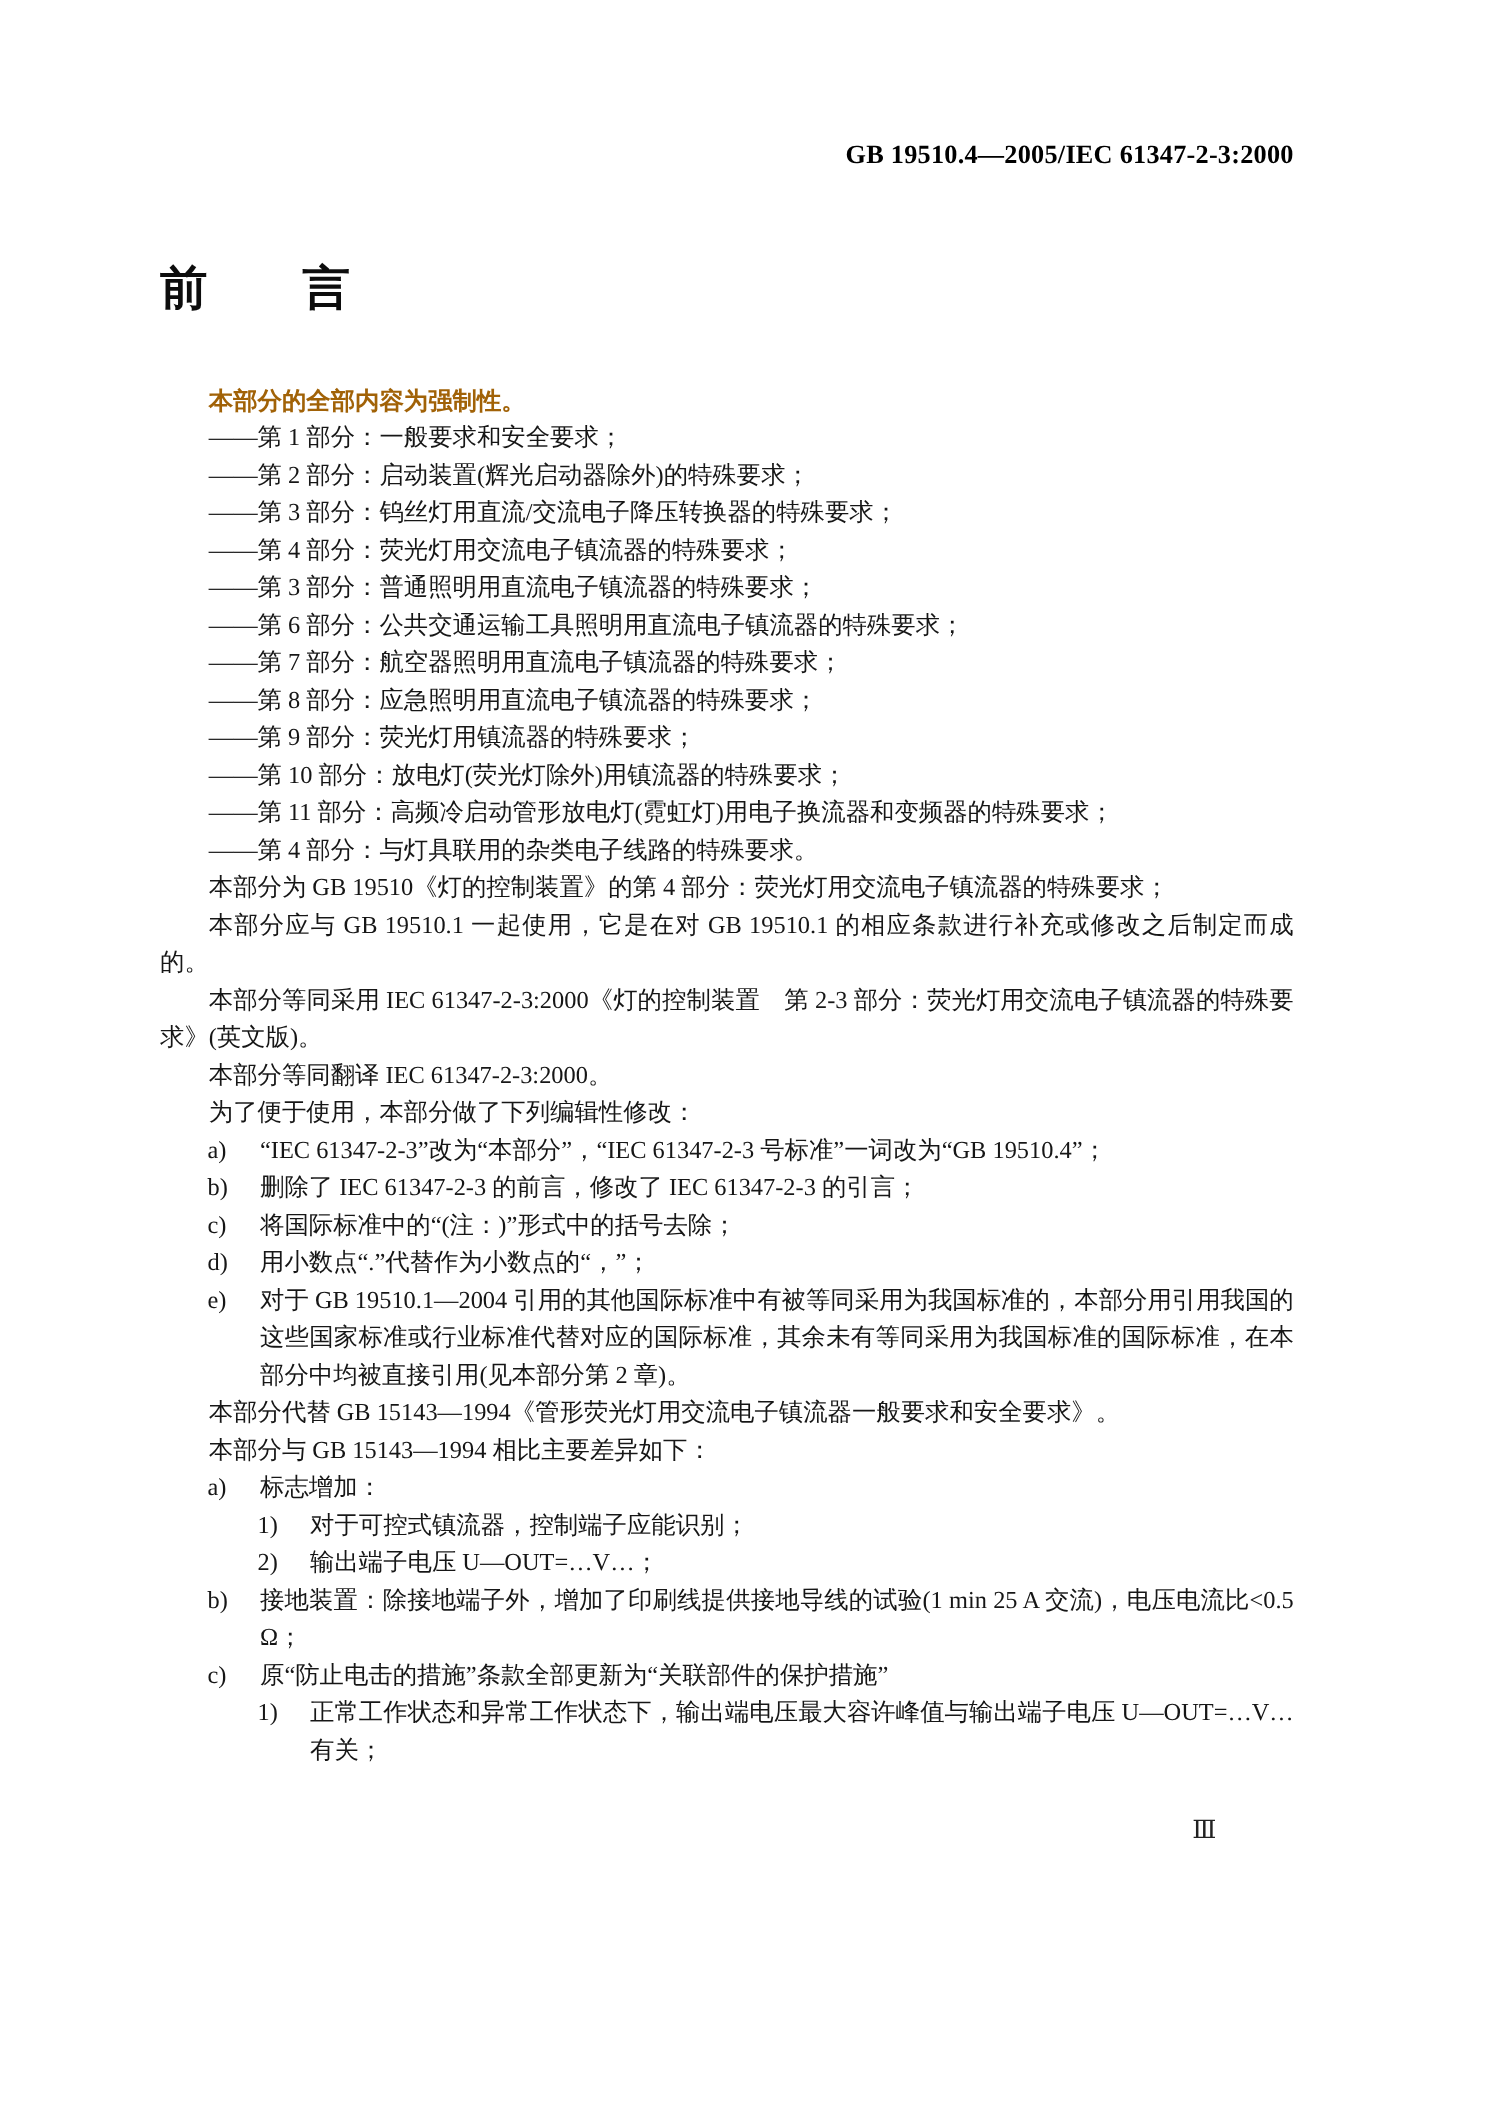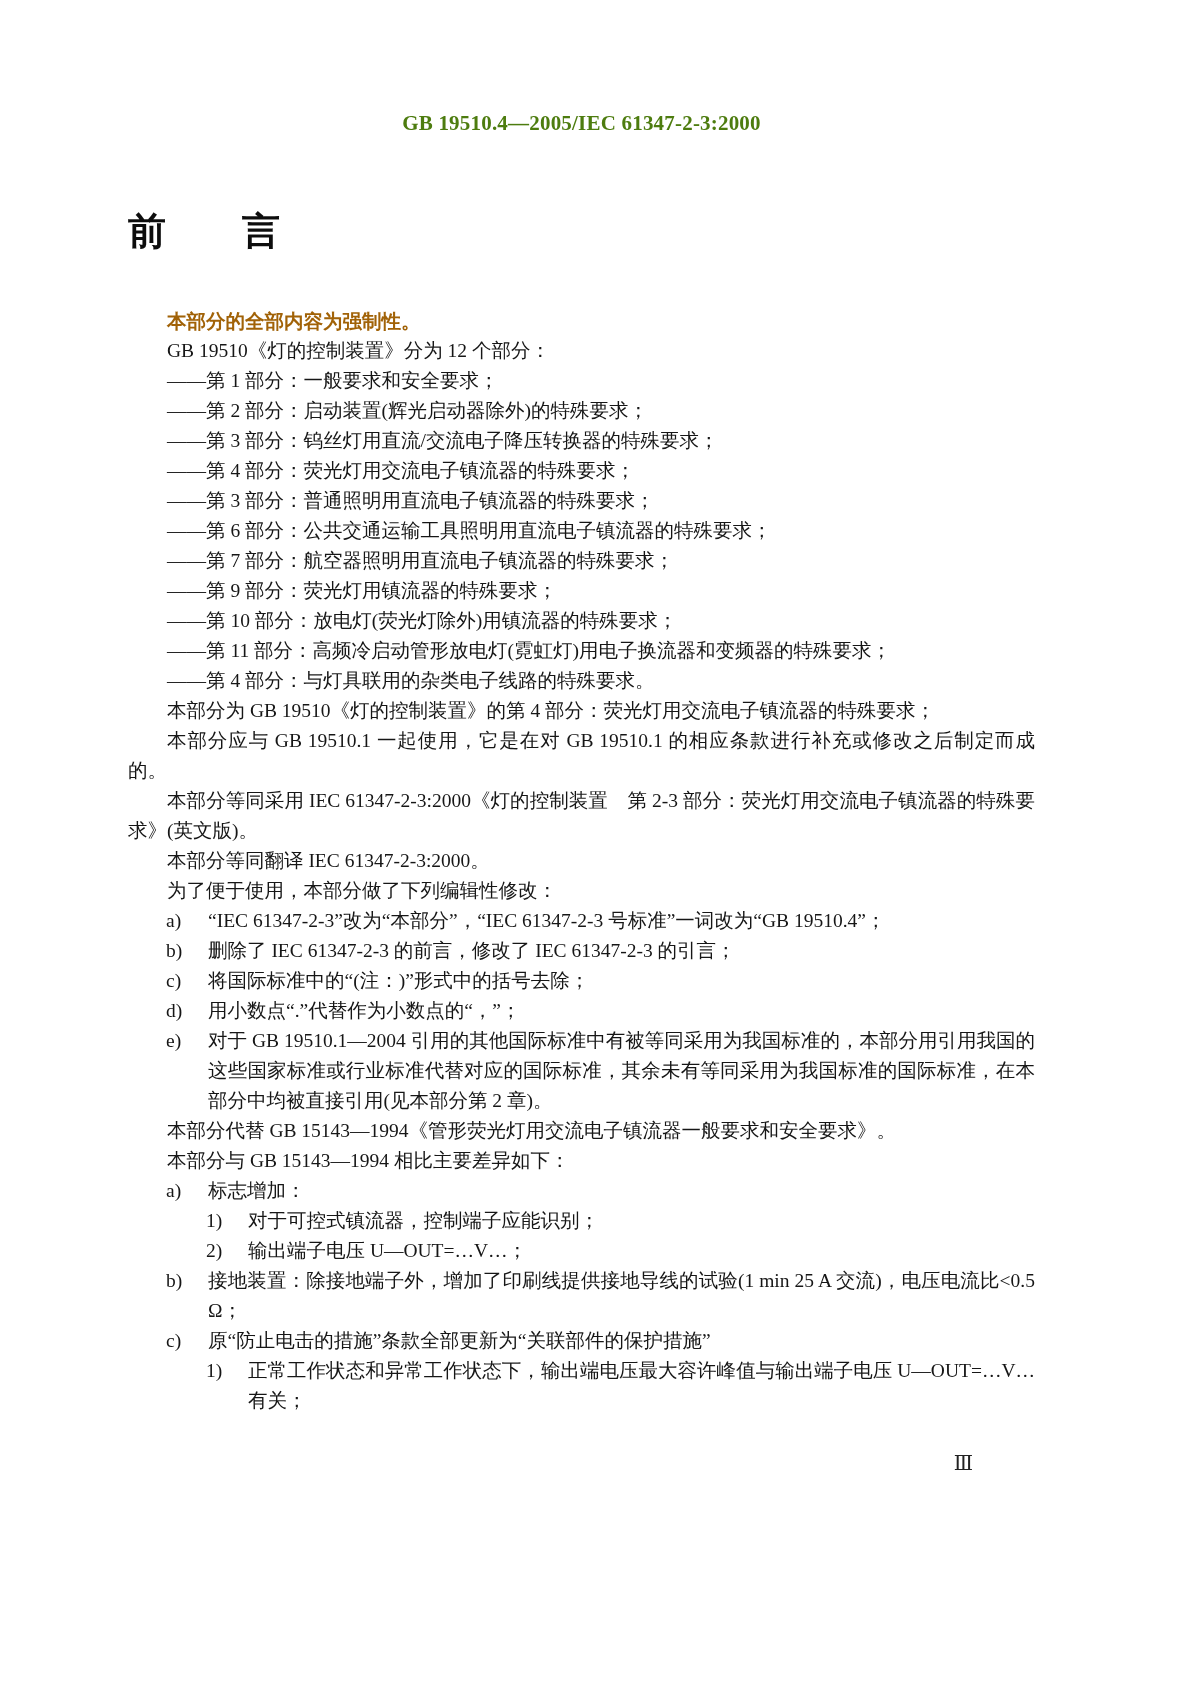--- a/index.html
+++ b/index.html
@@ -11,26 +11,26 @@
     font-family: "Liberation Serif", "DejaVu Serif", serif;
     color: #141414;
     overflow: hidden;
   }
   .page {
     position: absolute;
     inset: 0;
     padding: 110px 156px 0 128px;
   }
   .doc-header {
-    text-align: center;
+    text-align: right;
     font-size: 21px;
     font-weight: bold;
     letter-spacing: 0.2px;
     line-height: 26px;
-    color: #4d7c0f;
+    color: #000000;
   }
   .doc-title {
     margin-top: 78px;
     text-align: left;
     font-size: 38px;
     line-height: 40px;
     font-weight: bold;
     font-family: Liberation Mono, monospace;
     color: #0d0d0d;
   }
@@ -69,28 +69,28 @@
 </head>
 <body>
 
 <div class="page">
   <div class="doc-header">GB 19510.4—2005/IEC 61347-2-3:2000</div>
 
   <div class="doc-title">前　　言</div>
 
   <div class="doc-body">
       <div class="para bold">本部分的全部内容为强制性。</div>
-      <div class="para">GB 19510《灯的控制装置》分为 12 个部分：</div>
       <div class="para">——第 1 部分：一般要求和安全要求；</div>
       <div class="para">——第 2 部分：启动装置(辉光启动器除外)的特殊要求；</div>
       <div class="para">——第 3 部分：钨丝灯用直流/交流电子降压转换器的特殊要求；</div>
       <div class="para">——第 4 部分：荧光灯用交流电子镇流器的特殊要求；</div>
       <div class="para">——第 3 部分：普通照明用直流电子镇流器的特殊要求；</div>
       <div class="para">——第 6 部分：公共交通运输工具照明用直流电子镇流器的特殊要求；</div>
       <div class="para">——第 7 部分：航空器照明用直流电子镇流器的特殊要求；</div>
+      <div class="para">——第 8 部分：应急照明用直流电子镇流器的特殊要求；</div>
       <div class="para">——第 9 部分：荧光灯用镇流器的特殊要求；</div>
       <div class="para">——第 10 部分：放电灯(荧光灯除外)用镇流器的特殊要求；</div>
       <div class="para">——第 11 部分：高频冷启动管形放电灯(霓虹灯)用电子换流器和变频器的特殊要求；</div>
       <div class="para">——第 4 部分：与灯具联用的杂类电子线路的特殊要求。</div>
       <div class="para">本部分为 GB 19510《灯的控制装置》的第 4 部分：荧光灯用交流电子镇流器的特殊要求；</div>
       <div class="para">本部分应与 GB 19510.1 一起使用，它是在对 GB 19510.1 的相应条款进行补充或修改之后制定而成的。</div>
       <div class="para">本部分等同采用 IEC 61347-2-3:2000《灯的控制装置　第 2-3 部分：荧光灯用交流电子镇流器的特殊要求》(英文版)。</div>
       <div class="para">本部分等同翻译 IEC 61347-2-3:2000。</div>
       <div class="para">为了便于使用，本部分做了下列编辑性修改：</div>
       <div class="para item-a">

